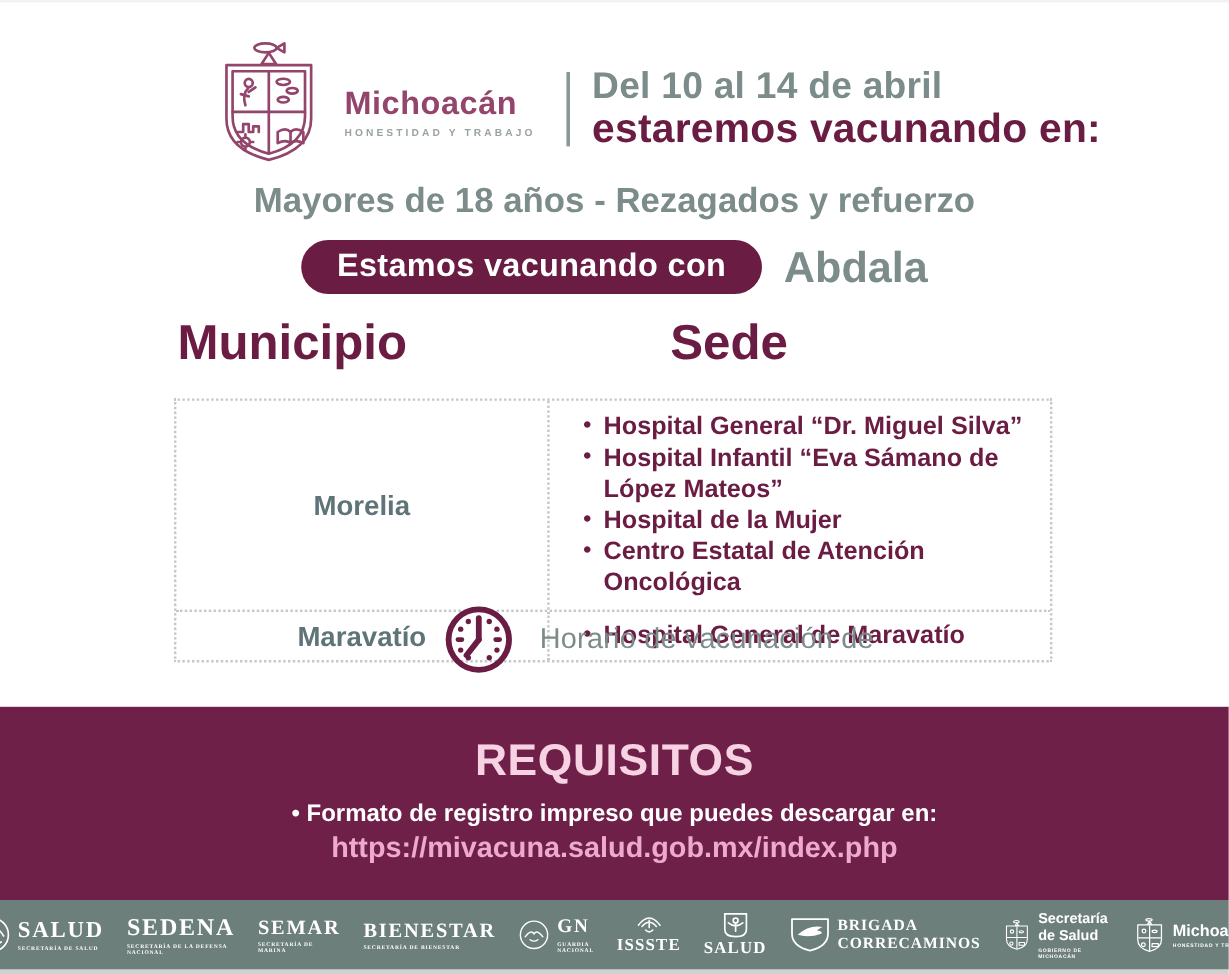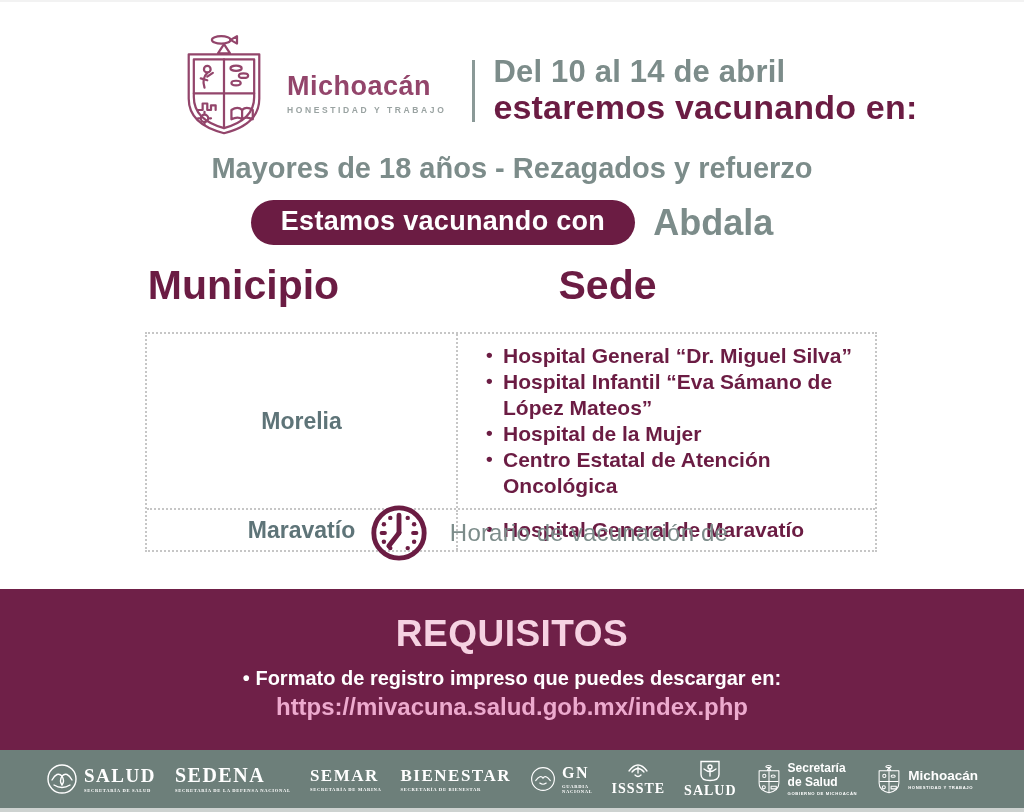--- a/index.html
+++ b/index.html
@@ -241,20 +241,28 @@
 
     <div class="f-stack">
       <svg width="24" height="22" viewBox="0 0 24 22" fill="none" stroke="#ffffff" stroke-width="1.4" stroke-linecap="round">
         <path d="M3 1.5 h18 v13 q0 6 -9 6 q-9 0 -9 -6 z"></path>
         <circle cx="12" cy="7" r="2"></circle>
         <path d="M12 9 v7 M6 9 q6 5 12 0"></path>
       </svg>
       <div class="f-name-sm f-serif">SALUD</div>
     </div>
 
+    <div class="f-item">
+      <svg width="34" height="30" viewBox="0 0 36 32" fill="none" stroke="#ffffff" stroke-width="1.6" stroke-linejoin="round" stroke-linecap="round">
+        <path d="M2 2 H34 V15 Q34 26 18 30 Q2 26 2 15 Z"></path>
+        <path d="M7 16 q10 -9 22 -7 l-5 3 q6 1 4 3 q-11 4 -21 1 z" fill="#ffffff" stroke="none"></path>
+      </svg>
+      <div class="f-brigada-text f-serif">BRIGADA
+CORRECAMINOS</div>
+    </div>
 
     <div class="f-item">
       <svg width="26" height="34" viewBox="0 0 100 112" fill="none" stroke="#ffffff" stroke-width="4" stroke-linejoin="round">
         <ellipse cx="48" cy="8" rx="10" ry="4"></ellipse>
         <path d="M50 13 l6 9 h-12 z"></path>
         <path d="M12 24 H88 V72 C88 94 70 104 50 109 C30 104 12 94 12 72 Z"></path>
         <path d="M50 26 V107 M14 66 H86"></path>
         <circle cx="32" cy="44" r="6"></circle>
         <ellipse cx="66" cy="45" rx="8" ry="4"></ellipse>
         <circle cx="30" cy="88" r="6"></circle>

